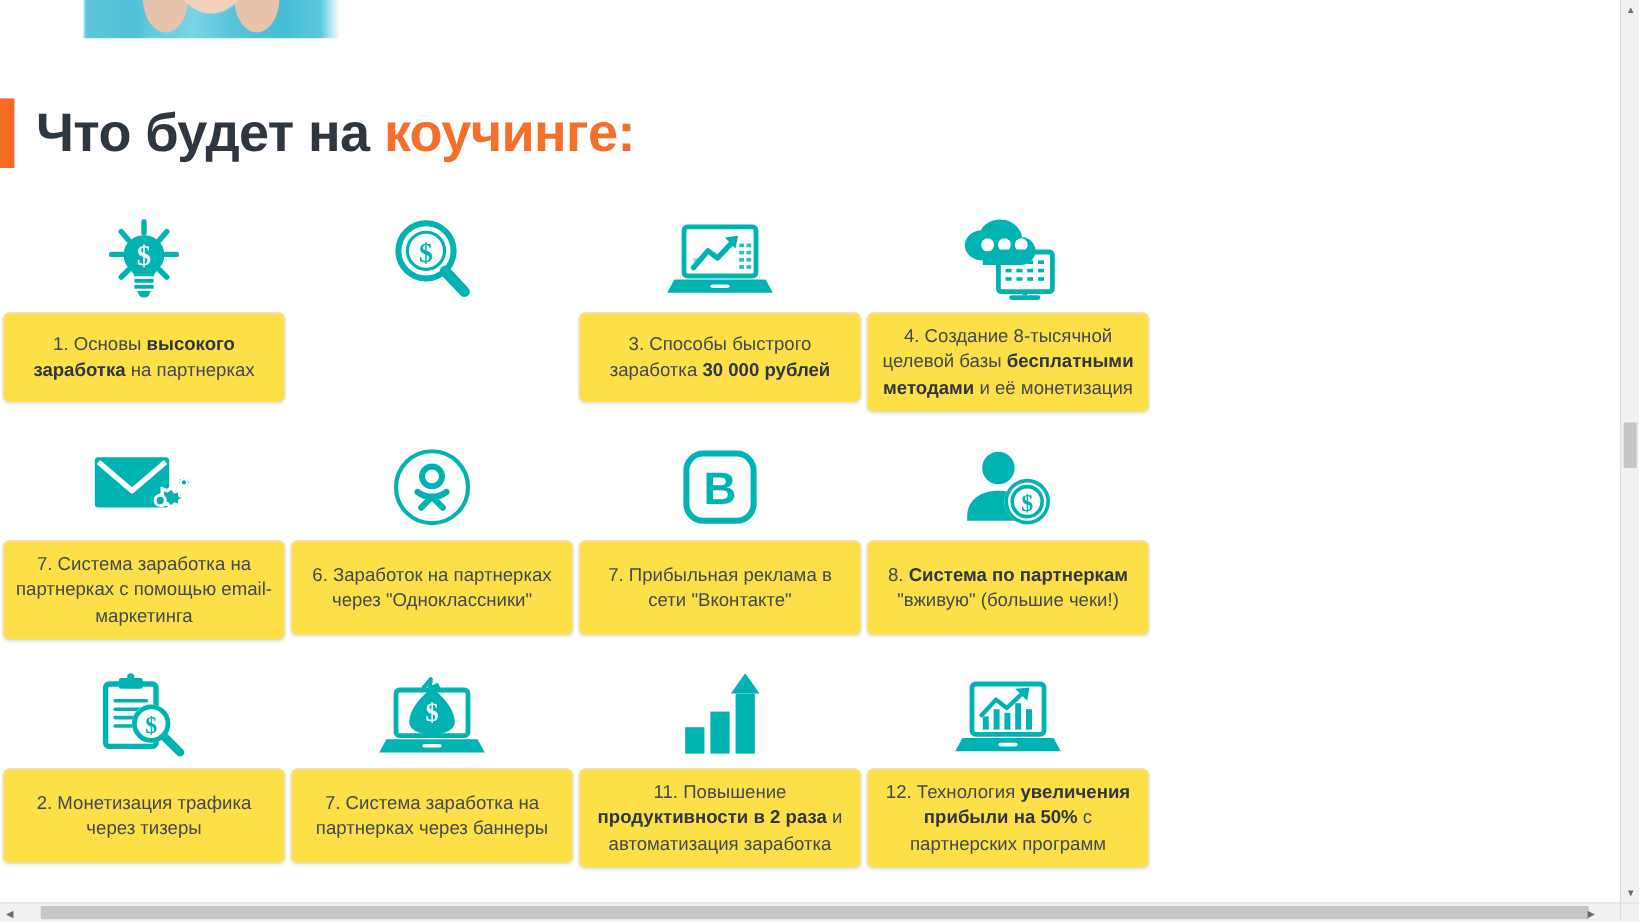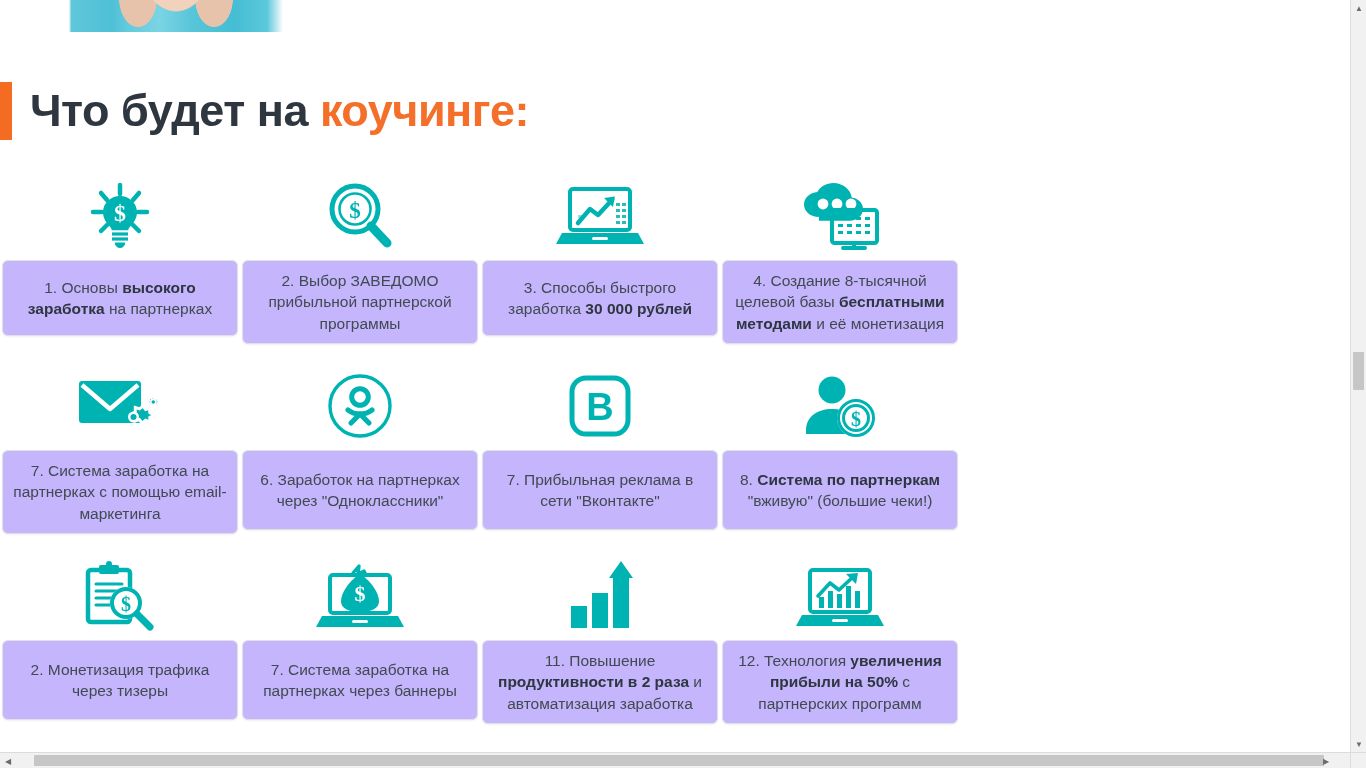--- a/index.html
+++ b/index.html
@@ -87,21 +87,21 @@
     height: 88px;
     display: flex;
     align-items: center;
     justify-content: center;
   }
   .card {
     width: 236px;
     min-height: 72px;
     border: 1px solid #e2e2e2;
     border-radius: 6px;
-    background: #c4b5fd;
+    background: #fde047;
     box-shadow: 0 1px 2px rgba(0,0,0,0.06);
     display: flex;
     align-items: center;
     justify-content: center;
     padding: 9px 8px;
     text-align: center;
   }
   .card .card-text {
     font-size: 15.5px;
     line-height: 1.38;
@@ -214,23 +214,20 @@
       </div>
 
       <div class="cell">
         <div class="icon-box">
           <svg width="68" height="70" viewBox="0 0 68 70">
             <circle cx="29" cy="28" r="23" fill="none" stroke="#00b3b3" stroke-width="5"></circle>
             <circle cx="29" cy="28" r="15.5" fill="none" stroke="#00b3b3" stroke-width="2.6"></circle>
             <line x1="45" y1="45" x2="61" y2="62" stroke="#00b3b3" stroke-width="9" stroke-linecap="round"></line>
             <text x="29" y="37" font-family="'Liberation Serif', serif" font-size="23" font-weight="bold" fill="#00b3b3" text-anchor="middle">$</text>
           </svg>
-        </div>
-        <div class="card">
-          <div class="card-text">2. Выбор ЗАВЕДОМО прибыльной партнерской программы</div>
         </div>
       </div>
 
       <div class="cell">
         <div class="icon-box">
           <svg width="92" height="70" viewBox="0 0 92 70">
             <rect x="16" y="8" width="60" height="41" rx="3" fill="none" stroke="#00b3b3" stroke-width="4"></rect>
             <path d="M24 42 L36 28 L44 34 L58 19" fill="none" stroke="#00b3b3" stroke-width="4.5" stroke-linejoin="round" stroke-linecap="round"></path>
             <path d="M50 17 L61 15.5 L59 26 Z" fill="#00b3b3"></path>
             <g fill="#00b3b3" opacity="0.85">

